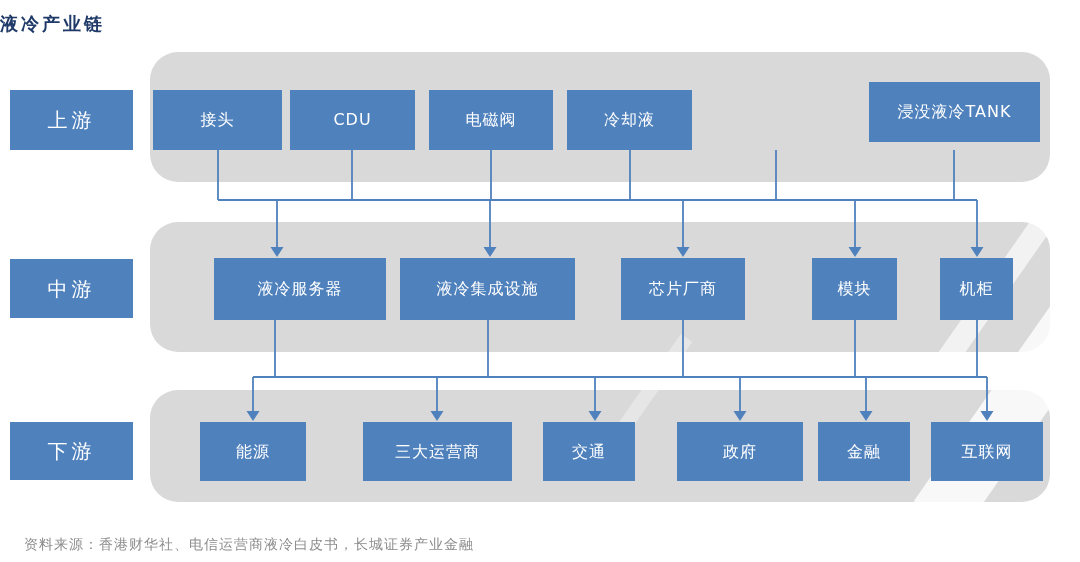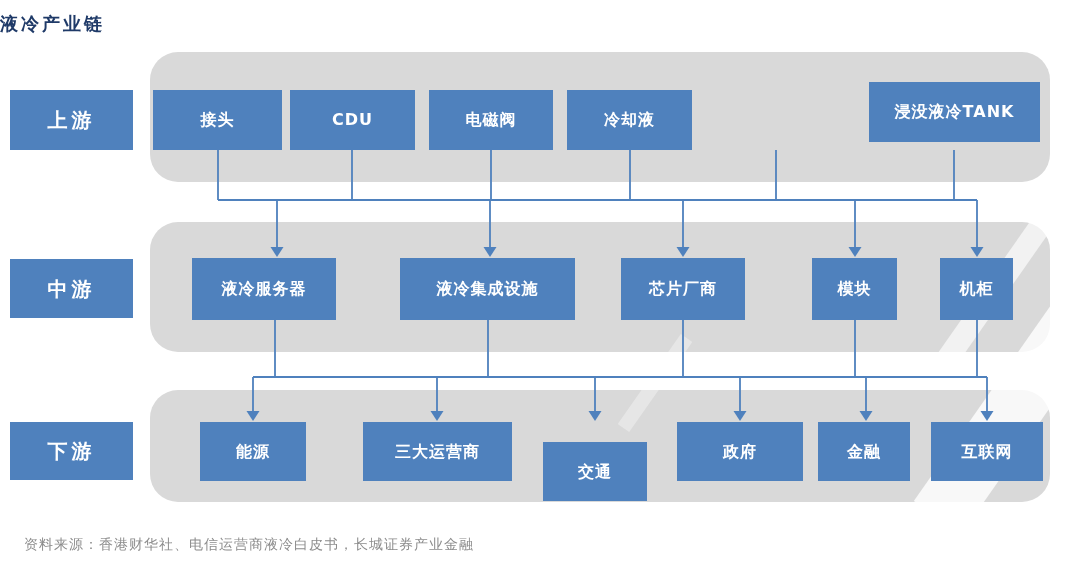--- a/index.html
+++ b/index.html
@@ -17,21 +17,21 @@
   .band.b1{top:52px;height:130px}
   .band.b2{top:222px;height:130px}
   .band.b3{top:390px;height:112px}
   .wm{position:absolute;background:#fff;z-index:1;transform:rotate(35deg)}
   .wm.w1{left:1002px;top:130px;width:22px;height:270px;opacity:.65}
   .wm.w2{left:986px;top:272px;width:58px;height:270px;opacity:.8}
   .wm.w3{left:648px;top:328px;width:14px;height:110px;opacity:.35}
   svg.connectors{position:absolute;left:0;top:0;z-index:2}
   .node,.tier-label{position:absolute;z-index:3;background:var(--node_blue);
         color:var(--node_text);display:flex;align-items:center;justify-content:center;
-        font-weight:700;text-align:right;line-height:1.1}
+        font-weight:400;text-align:right;line-height:1.1}
   .node{font-size:16px;letter-spacing:1px}
   .tier-label{font-size:20px;letter-spacing:4px}
   .source{position:absolute;left:24px;top:536px;
           font-family:Liberation Sans, sans-serif;
           font-size:14px;letter-spacing:1px;color:var(--source_gray)}
 </style>
 </head>
 <body>
 
 <div class="stage">
@@ -77,27 +77,27 @@
   <div class="tier-label" style="left:10px;top:90px;width:123px;height:60px">上游</div>
   <div class="tier-label" style="left:10px;top:259px;width:123px;height:59px">中游</div>
   <div class="tier-label" style="left:10px;top:422px;width:123px;height:58px">下游</div>
 
   <div class="node" style="left:153px;top:90px;width:129px;height:60px">接头</div>
   <div class="node" style="left:290px;top:90px;width:125px;height:60px">CDU</div>
   <div class="node" style="left:429px;top:90px;width:124px;height:60px">电磁阀</div>
   <div class="node" style="left:567px;top:90px;width:125px;height:60px">冷却液</div>
   <div class="node" style="left:869px;top:82px;width:171px;height:60px">浸没液冷TANK</div>
 
-  <div class="node" style="left:192px;top:258px;width:144px;height:62px">液冷服务器</div>
+  <div class="node" style="left:214px;top:258px;width:172px;height:62px">液冷服务器</div>
   <div class="node" style="left:400px;top:258px;width:175px;height:62px">液冷集成设施</div>
   <div class="node" style="left:621px;top:258px;width:124px;height:62px">芯片厂商</div>
   <div class="node" style="left:812px;top:258px;width:85px;height:62px">模块</div>
   <div class="node" style="left:940px;top:258px;width:73px;height:62px">机柜</div>
 
   <div class="node" style="left:200px;top:422px;width:106px;height:59px">能源</div>
   <div class="node" style="left:363px;top:422px;width:149px;height:59px">三大运营商</div>
-  <div class="node" style="left:543px;top:442px;width:104px;height:59px">交通</div>
+  <div class="node" style="left:543px;top:422px;width:92px;height:59px">交通</div>
   <div class="node" style="left:677px;top:422px;width:126px;height:59px">政府</div>
   <div class="node" style="left:818px;top:422px;width:92px;height:59px">金融</div>
   <div class="node" style="left:931px;top:422px;width:112px;height:59px">互联网</div>
 
   <div class="source">资料来源：香港财华社、电信运营商液冷白皮书，长城证券产业金融</div>
 </div>
 
 </body></html>

